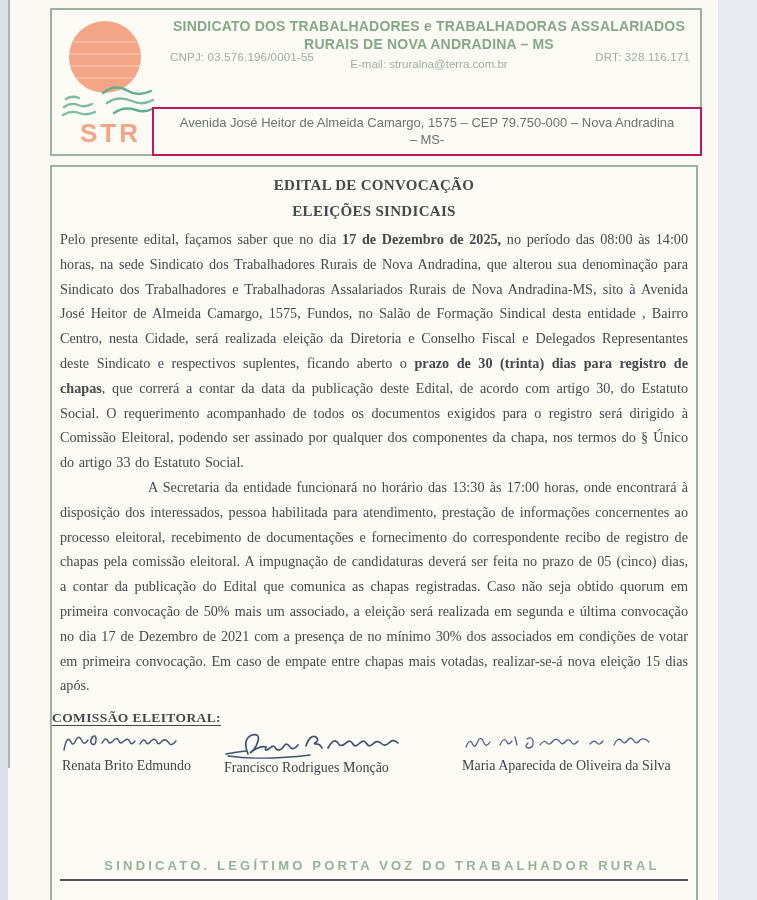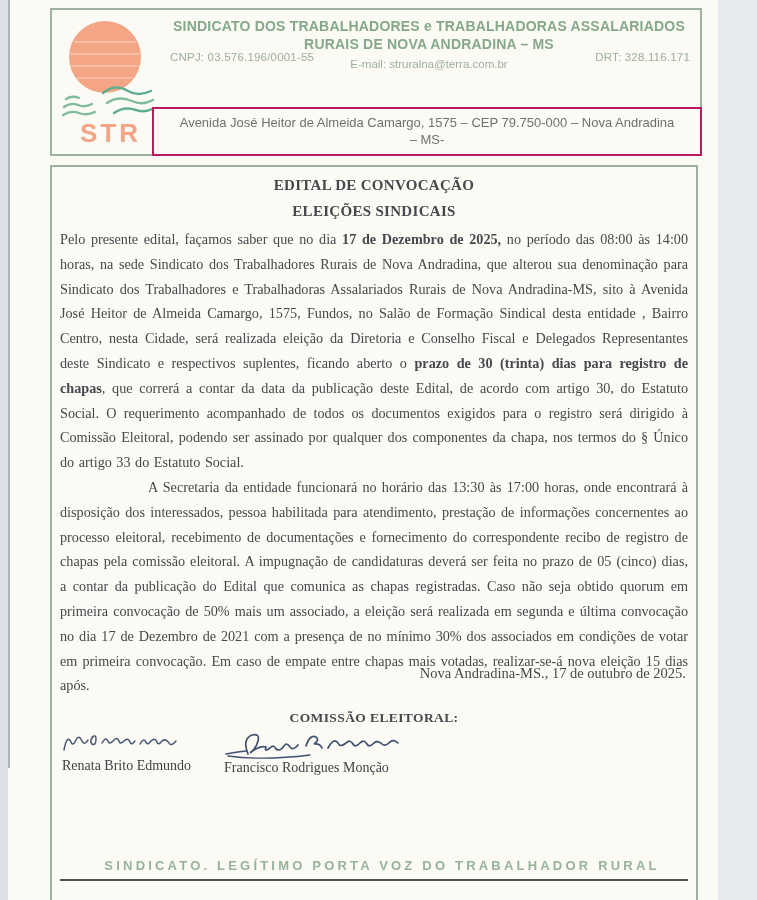--- a/index.html
+++ b/index.html
@@ -42,23 +42,23 @@
   .t1{top:10px;}
   .t2{top:36px;}
   .text-flow{position:absolute;left:8px;right:8px;top:60px;}
   .para{
     margin:0;text-align:justify;font-size:14.2px;line-height:24.8px;
     word-spacing:1px;
   }
   .para.p2{text-indent:88px;}
   .dateline{position:absolute;right:10px;top:498px;font-size:14.5px;}
   .commission-heading{
-    position:absolute;left:0;right:0;top:543px;text-align:center;
+    position:absolute;left:0;right:0;top:543px;text-align:left;
     font-weight:bold;font-size:13.5px;letter-spacing:.4px;
-    text-underline-offset:3px;
+    text-decoration:underline;text-underline-offset:3px;
   }
   .sig{position:absolute;top:564px;}
   .sig1{left:10px;}
   .sig2{left:172px;}
   .sig3{left:410px;}
   .sig-img{display:block;}
   .sig-name{font-size:14px;margin-top:1px;color:#3f4347;}
 
   .motto{
     position:absolute;left:16px;right:0;top:691px;text-align:center;
@@ -111,21 +111,20 @@
 
   <div class="body-box">
     <div class="doc-title t1">EDITAL DE CONVOCAÇÃO</div>
     <div class="doc-title t2">ELEIÇÕES SINDICAIS</div>
 
     <div class="text-flow">
       <p class="para p1"><span>Pelo presente edital, façamos saber que no dia </span><b>17 de Dezembro de 2025,</b><span> no período das 08:00 às 14:00 horas, na sede Sindicato dos Trabalhadores Rurais de Nova Andradina, que alterou sua denominação para Sindicato dos Trabalhadores e Trabalhadoras Assalariados Rurais de Nova Andradina-MS, sito à Avenida José Heitor de Almeida Camargo, 1575, Fundos, no Salão de Formação Sindical desta entidade , Bairro Centro, nesta Cidade, será realizada eleição da Diretoria e Conselho Fiscal e Delegados Representantes deste Sindicato e respectivos suplentes, ficando aberto o </span><b>prazo de 30 (trinta)  dias para registro de chapas</b><span>, que correrá a contar da data da publicação deste Edital, de acordo com artigo 30, do Estatuto Social. O requerimento acompanhado de todos os documentos exigidos para o registro será dirigido à Comissão Eleitoral, podendo ser assinado por qualquer dos componentes da chapa, nos termos do § Único do artigo 33 do Estatuto Social.</span></p>
       <p class="para p2">A Secretaria da entidade funcionará no horário das 13:30 às 17:00 horas, onde encontrará à disposição dos interessados, pessoa  habilitada  para atendimento, prestação de informações concernentes ao processo eleitoral, recebimento de documentações e fornecimento do correspondente recibo de registro de chapas pela comissão eleitoral. A impugnação de candidaturas deverá ser feita  no prazo de  05 (cinco) dias, a contar da publicação do Edital que comunica as chapas registradas. Caso não seja obtido quorum em primeira convocação de 50% mais um associado, a eleição será realizada em segunda e última convocação no dia 17 de Dezembro de 2021 com a presença de no mínimo 30% dos associados em condições de votar em primeira convocação.  Em caso de empate entre chapas mais votadas, realizar-se-á nova eleição 15 dias após.</p>
     </div>
 
-    <div class="dateline">Nova Andradina-MS.,  17 de outubro de  2025.</div>
 
     <div class="commission-heading">COMISSÃO ELEITORAL:</div>
 
     <div class="sig sig1">
       <svg class="sig-img" width="118" height="26" viewBox="0 0 118 26">
         <g fill="none" stroke="#4a5876" stroke-width="1.5" stroke-linecap="round">
           <path d="M2,19 Q5,3 9,11 Q11,16 14,9 Q17,3 20,10 Q22,15 26,9"></path>
           <path d="M31,6 Q27,10 30,13 Q34,15 34,8 Q34,3 30,6"></path>
           <path d="M40,12 Q44,5 46,10 Q47,14 51,10 Q55,5 57,10 Q58,14 62,10 Q66,6 68,11 Q69,15 73,10"></path>
           <path d="M78,13 Q82,6 84,11 Q85,15 89,10 Q93,6 95,11 Q96,15 100,10 Q104,7 107,12 Q109,16 114,10"></path>
@@ -140,17 +139,30 @@
           <path d="M2,23 Q12,21 22,20"></path>
           <path d="M24,23 Q18,8 28,4 Q36,2 34,10 Q32,18 26,22 Q36,14 42,16 Q40,22 46,17 Q50,13 52,18 Q56,21 60,15 Q63,11 66,16 Q69,20 74,14"></path>
           <path d="M82,15 Q86,3 92,6 Q96,9 90,13 Q96,12 98,17"></path>
           <path d="M104,17 Q110,6 114,12 Q116,17 122,12 Q126,8 129,13 Q131,17 136,12 Q140,8 143,13 Q145,17 150,12 Q154,9 158,13 Q161,16 166,11 Q170,8 174,12"></path>
           <path d="M4,25 C34,29 62,27 86,24" stroke-width="1.3"></path>
         </g>
       </svg>
       <div class="sig-name">Francisco Rodrigues Monção</div>
     </div>
 
+    <div class="sig sig3">
+      <svg class="sig-img" width="200" height="26" viewBox="0 0 200 26">
+        <g fill="none" stroke="#51608a" stroke-width="1.3" stroke-linecap="round">
+          <path d="M4,16 Q8,6 11,14 Q13,18 16,10 Q19,4 22,12 Q24,17 28,11"></path>
+          <path d="M38,14 Q42,5 45,11 Q46,15 50,10 M53,6 L55,14"></path>
+          <path d="M66,12 Q62,16 66,17 Q72,17 71,10 Q70,5 65,8"></path>
+          <path d="M78,14 Q82,8 85,12 Q87,15 91,10 Q95,6 98,11 Q100,15 104,10 Q107,7 110,12 Q112,15 116,10"></path>
+          <path d="M128,13 Q132,8 135,12 Q137,15 141,10"></path>
+          <path d="M152,14 Q156,5 160,10 Q162,14 166,9 Q169,5 172,10 Q174,14 178,9 Q182,6 187,11"></path>
+        </g>
+      </svg>
+      <div class="sig-name">Maria Aparecida de Oliveira da Silva</div>
+    </div>
 
     <div class="motto">SINDICATO. LEGÍTIMO PORTA VOZ DO TRABALHADOR RURAL</div>
     <div class="motto-line"></div>
   </div>
 </div>
 
 </body></html>

